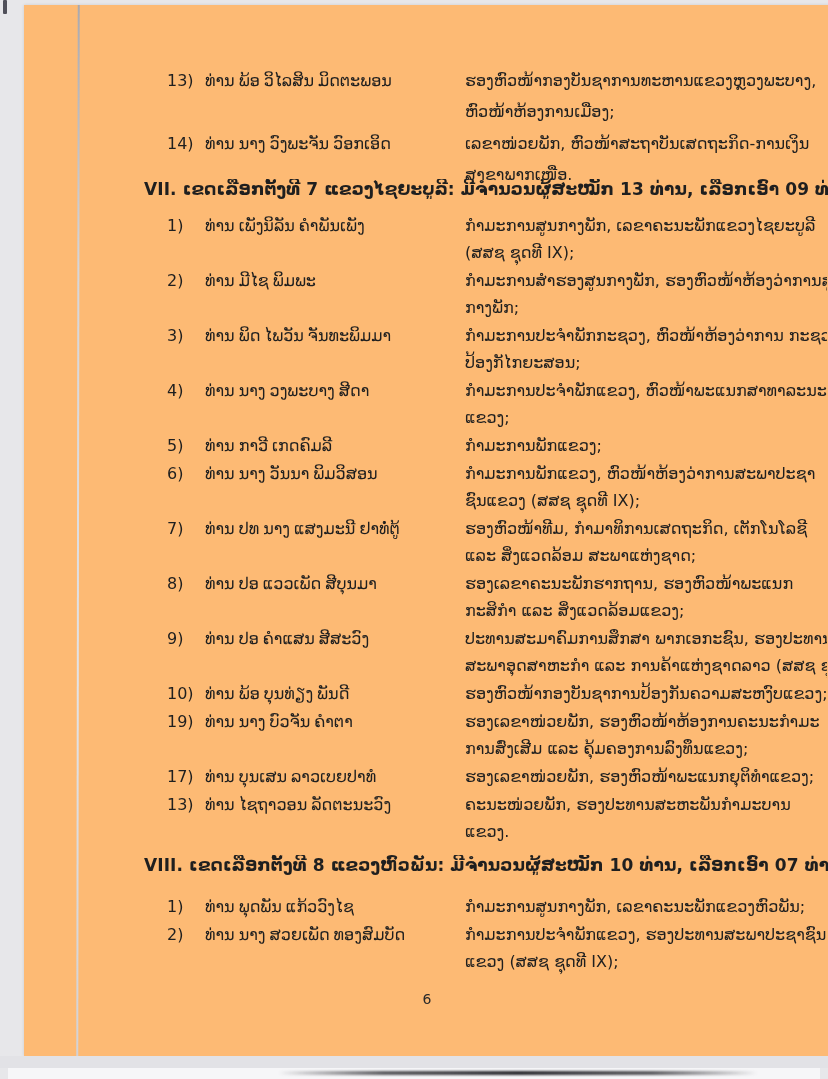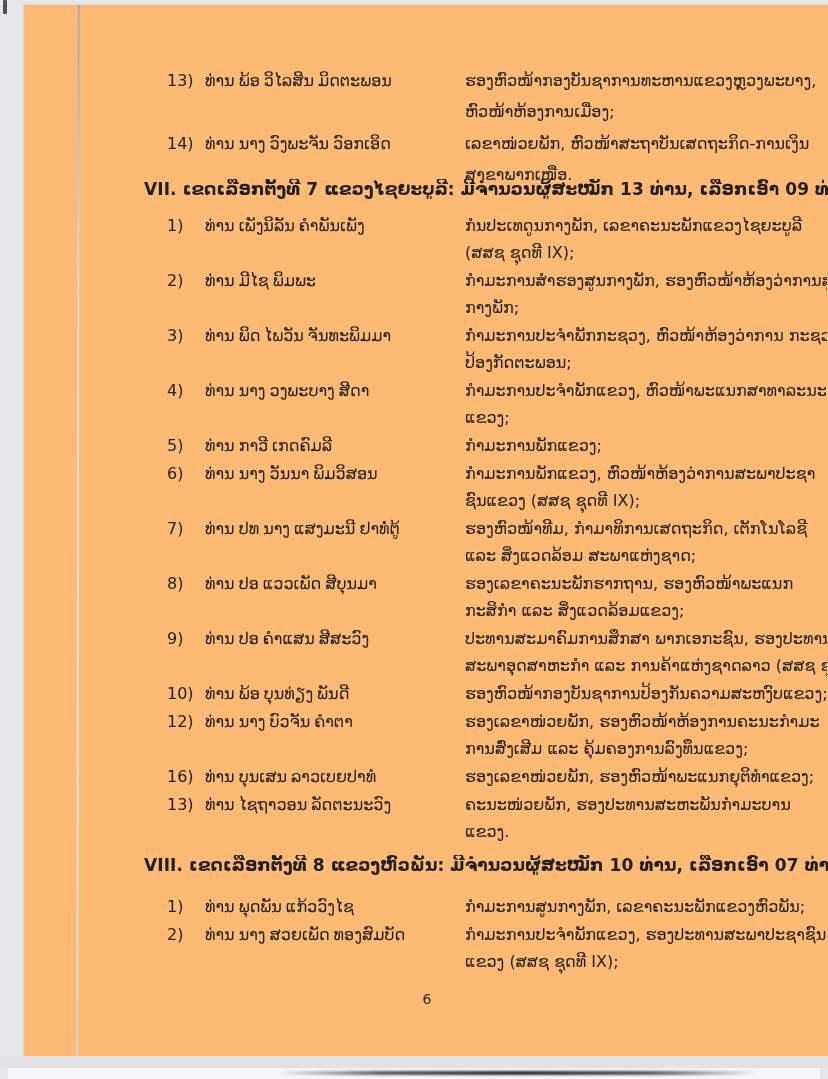--- a/index.html
+++ b/index.html
@@ -91,38 +91,38 @@
         </div>
       </div>
 
     <div class="section-heading" id="h-vii">VII. ເຂດເລືອກຕັ້ງທີ 7 ແຂວງໄຊຍະບູລີ: ມີຈໍານວນຜູ້ສະໝັກ 13 ທ່ານ, ເລືອກເອົາ 09 ທ່ານ.</div>
 
     <div class="items" id="vii-items">
         <div class="row">
           <div class="num">1)</div>
           <div class="name">ທ່ານ ເພັງນິລັນ ຄໍາພັນເພັງ</div>
           <div class="role">
-            <div class="role-line">ກໍນປະເທດູນກາງພັກ, ເລຂາຄະນະພັກແຂວງໄຊຍະບູລີ</div>
+            <div class="role-line">ກໍາມະການສູນກາງພັກ, ເລຂາຄະນະພັກແຂວງໄຊຍະບູລີ</div>
             <div class="role-line">(ສສຊ ຊຸດທີ IX);</div>
           </div>
         </div>
         <div class="row">
           <div class="num">2)</div>
           <div class="name">ທ່ານ ມີໄຊ ພິມພະ</div>
           <div class="role">
             <div class="role-line">ກໍາມະການສໍາຮອງສູນກາງພັກ, ຮອງຫົວໜ້າຫ້ອງວ່າການສູນ</div>
             <div class="role-line">ກາງພັກ;</div>
           </div>
         </div>
         <div class="row">
           <div class="num">3)</div>
           <div class="name">ທ່ານ ພິດ ໄພວັນ ຈັນທະພິມມາ</div>
           <div class="role">
             <div class="role-line">ກໍາມະການປະຈໍາພັກກະຊວງ, ຫົວໜ້າຫ້ອງວ່າການ ກະຊວງ</div>
-            <div class="role-line">ປ້ອງກັດຕະພອນ;</div>
+            <div class="role-line">ປ້ອງກັໄກຍະສອນ;</div>
           </div>
         </div>
         <div class="row">
           <div class="num">4)</div>
           <div class="name">ທ່ານ ນາງ ວງພະບາງ ສີດາ</div>
           <div class="role">
             <div class="role-line">ກໍາມະການປະຈໍາພັກແຂວງ, ຫົວໜ້າພະແນກສາທາລະນະສຸກ</div>
             <div class="role-line">ແຂວງ;</div>
           </div>
         </div>
@@ -166,29 +166,29 @@
           </div>
         </div>
         <div class="row">
           <div class="num">10)</div>
           <div class="name">ທ່ານ ພ້ອ ບຸນທ່ຽງ ພັນດີ</div>
           <div class="role">
             <div class="role-line">ຮອງຫົວໜ້າກອງບັນຊາການປ້ອງກັນຄວາມສະຫງົບແຂວງ;</div>
           </div>
         </div>
         <div class="row">
-          <div class="num">12)</div>
+          <div class="num">19)</div>
           <div class="name">ທ່ານ ນາງ ບົວຈັນ ຄໍາຕາ</div>
           <div class="role">
             <div class="role-line">ຮອງເລຂາໜ່ວຍພັກ, ຮອງຫົວໜ້າຫ້ອງການຄະນະກໍາມະ</div>
             <div class="role-line">ການສົ່ງເສີມ ແລະ ຄຸ້ມຄອງການລົງທຶນແຂວງ;</div>
           </div>
         </div>
         <div class="row">
-          <div class="num">16)</div>
+          <div class="num">17)</div>
           <div class="name">ທ່ານ ບຸນເສນ ລາວເບຍປາທໍ</div>
           <div class="role">
             <div class="role-line">ຮອງເລຂາໜ່ວຍພັກ, ຮອງຫົວໜ້າພະແນກຍຸຕິທໍາແຂວງ;</div>
           </div>
         </div>
         <div class="row">
           <div class="num">13)</div>
           <div class="name">ທ່ານ ໄຊຖາວອນ ລັດຕະນະວົງ</div>
           <div class="role">
             <div class="role-line">ຄະນະໜ່ວຍພັກ, ຮອງປະທານສະຫະພັນກໍາມະບານ</div>

